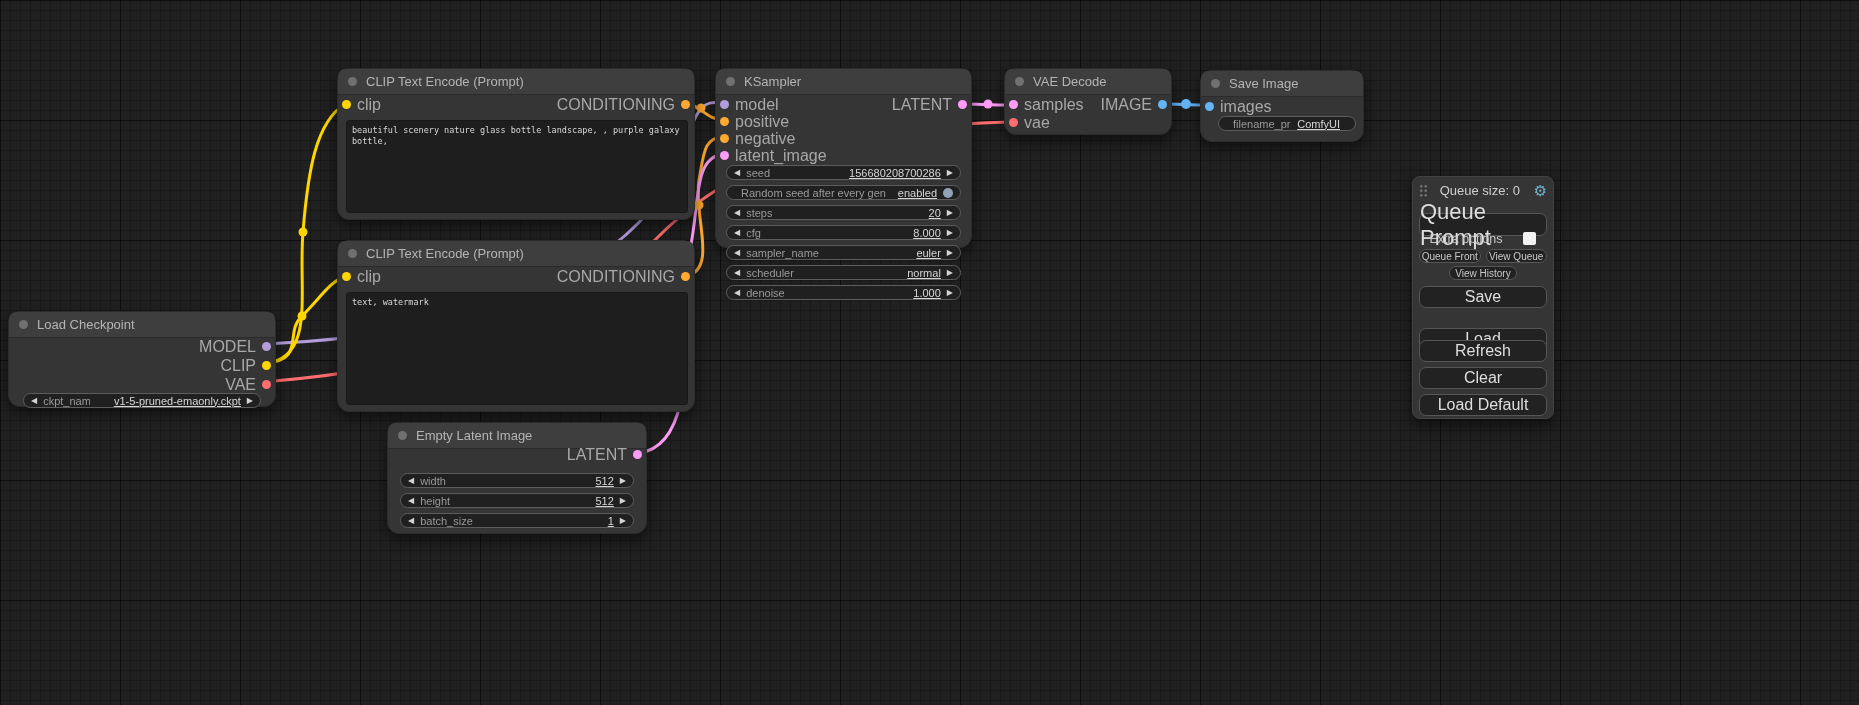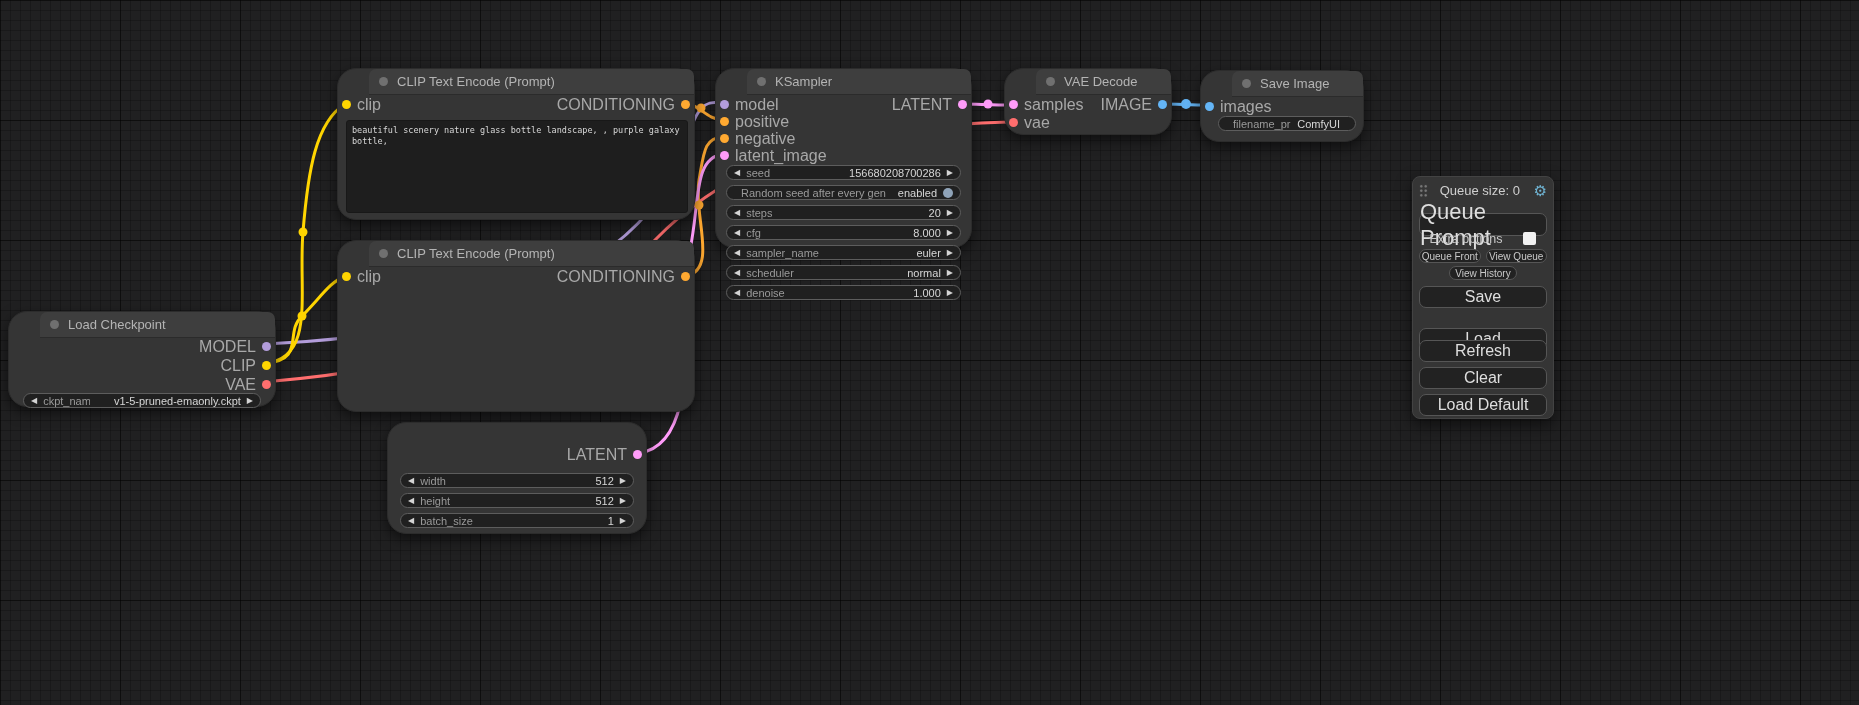--- a/index.html
+++ b/index.html
@@ -10,39 +10,39 @@
     background-image:
       linear-gradient(rgba(0,0,0,.45) 1px, transparent 1px),
       linear-gradient(90deg, rgba(0,0,0,.45) 1px, transparent 1px),
       linear-gradient(rgba(0,0,0,.22) 1px, transparent 1px),
       linear-gradient(90deg, rgba(0,0,0,.22) 1px, transparent 1px);
     background-size:120px 120px,120px 120px,10px 10px,10px 10px;
   }
   svg.links{position:absolute;left:0;top:0;z-index:1;pointer-events:none;}
   .node{
     position:absolute;z-index:2;background:#353535;border:1px solid #2c2c2c;
-    border-radius:19px;box-shadow:0 5px 14px rgba(0,0,0,.55);box-sizing:border-box;padding-left:31px;
+    border-radius:12px;box-shadow:0 5px 14px rgba(0,0,0,.55);box-sizing:border-box;
   }
   .node-title{
     height:25px;background:#3e3e3e;border-radius:7px 7px 0 0;border-bottom:1px solid #2b2b2b;
     display:flex;align-items:center;gap:9px;padding:0 10px;
     color:#b4b4b4;font-size:13px;white-space:nowrap;
   }
   .collapse-dot{width:9px;height:9px;border-radius:50%;background:#707070;flex:0 0 auto;}
   .port-row{position:absolute;display:flex;align-items:center;height:17px;font-size:16px;color:#a8a8a8;}
   .port-row.in{left:4px;gap:6px;}
   .port-row.out{right:4px;gap:6px;justify-content:center;}
   .pdot{width:9px;height:9px;border-radius:50%;flex:0 0 auto;}
   .widget{
     position:absolute;height:15px;background:#202020;border:1px solid #5d5d5d;border-radius:9px;
     display:flex;align-items:center;font-size:11px;color:#999;padding:0 7px;box-sizing:border-box;gap:6px;
   }
   .widget .arrow{color:#d4d4d4;font-size:8px;line-height:1;flex:0 0 auto;}
   .widget .w-label{color:#9a9a9a;overflow:hidden;white-space:nowrap;}
-  .widget .w-value{color:#d6d6d6;margin-left:auto;white-space:nowrap;}
+  .widget .w-value{color:#d6d6d6;margin-left:auto;white-space:nowrap;text-decoration:underline;}
   .widget .toggle-dot{width:10px;height:10px;border-radius:50%;background:#8FA3B8;flex:0 0 auto;}
   .node textarea{
     position:absolute;background:#1e1e1e;border:1px solid #181818;border-radius:3px;resize:none;
     color:#d8d8d8;font-family:"DejaVu Sans Mono",monospace;font-size:8.5px;line-height:11px;
     padding:4px 5px;box-sizing:border-box;outline:none;
   }
   
   .qpanel{
     position:absolute;z-index:3;left:1412px;top:176px;width:142px;height:243px;
     background:#353535;border:1px solid #434343;border-radius:8px;box-shadow:0 6px 16px rgba(0,0,0,.55);
@@ -140,23 +140,28 @@
       <span>CLIP Text Encode (Prompt)</span>
     </div>
     <div class="port-row in" style="top:27px;">
       <span class="pdot" style="background:var(--c-clip)"></span>
       <span>clip</span>
     </div>
     <div class="port-row out" style="top:27px;">
       <span>CONDITIONING</span>
       <span class="pdot" style="background:var(--c-conditioning)"></span>
     </div>
+    <textarea style="inset: 51px 8px 8px; width: 342px; height: 113px;" spellcheck="false">text, watermark</textarea>
   </div>
 
   <div class="node" style="left:387px;top:422px;width:260px;height:112px;">
+    <div class="node-title">
+      <span class="collapse-dot"></span>
+      <span>Empty Latent Image</span>
+    </div>
     <div class="port-row out" style="top:23px;">
       <span>LATENT</span>
       <span class="pdot" style="background:var(--c-latent)"></span>
     </div>
     <div class="widget" style="left:12px;right:12px;top:50px;">
       <span class="arrow">◀</span>
       <span class="w-label">width</span>
       <span class="w-value">512</span>
       <span class="arrow">▶</span>
     </div>

